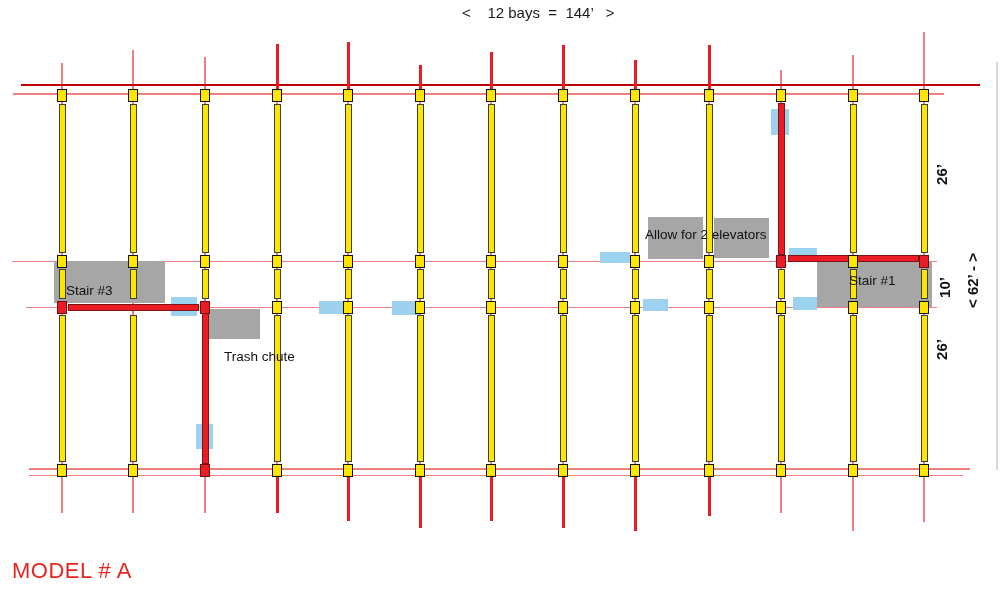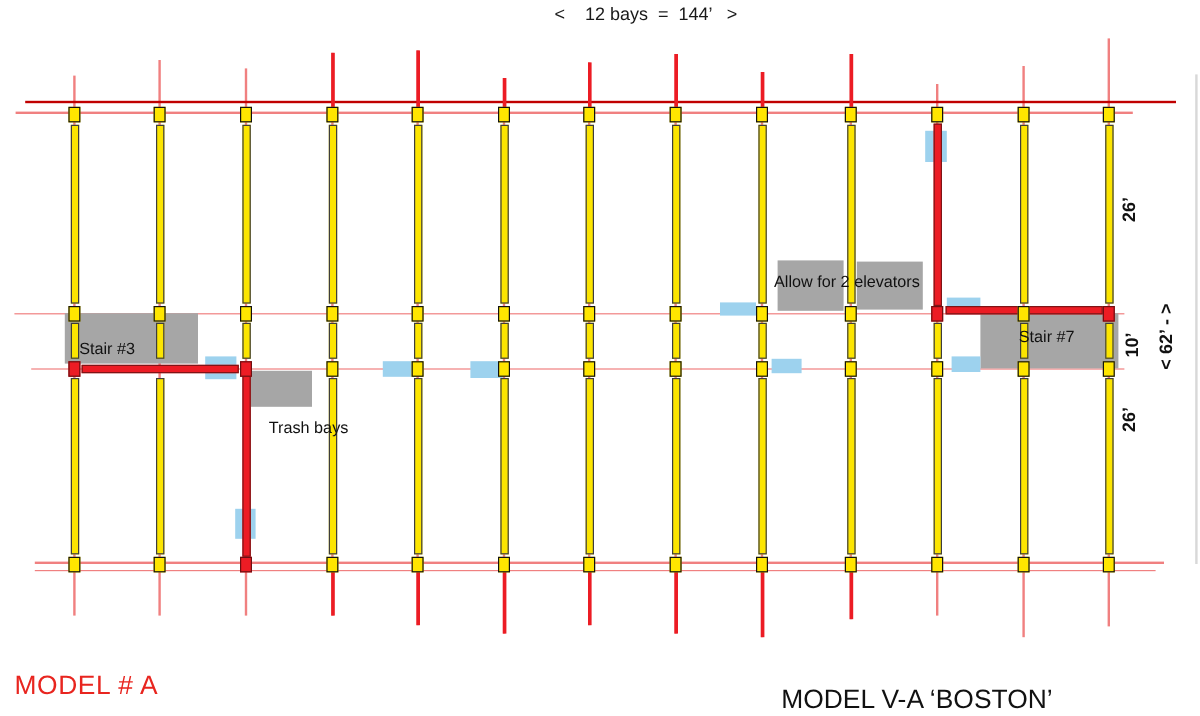--- a/index.html
+++ b/index.html
@@ -22,21 +22,20 @@
   .ybar{position:absolute;background:#fce500;border:1px solid #3d3d3d;box-sizing:border-box;z-index:10;}
   .marker{position:absolute;box-sizing:border-box;z-index:12;}
   .edge{position:absolute;background:#d8d8d8;z-index:0;}
 </style>
 </head>
 <body>
 
 <div id="stage">
   <div class="lbl bays">&lt;    12 bays  =  144’   &gt;</div>
   <div class="lbl study">MODEL # A</div>
-  <div class="lbl model">MODEL V-A ‘BOSTON’</div>
 <div class="edge" style="left: 996px; top: 62px; width: 2px; height: 408px;"></div>
     <div class="vline" style="position: absolute; left: 61.4px; top: 63px; width: 1.2px; height: 450px; background: rgb(240, 128, 128); z-index: 1;"></div>
     <div class="vline" style="position: absolute; left: 132.4px; top: 50px; width: 1.2px; height: 463px; background: rgb(240, 128, 128); z-index: 1;"></div>
     <div class="vline" style="position: absolute; left: 204.4px; top: 57px; width: 1.2px; height: 456px; background: rgb(240, 128, 128); z-index: 1;"></div>
     <div class="vline" style="position: absolute; left: 276.4px; top: 44px; width: 1.2px; height: 469px; background: rgb(240, 128, 128); z-index: 1;"></div>
     <div class="vline-em" style="position: absolute; left: 275.5px; top: 44px; width: 3px; height: 51px; background: rgb(236, 28, 36); z-index: 2;"></div>
     <div class="vline-em" style="position: absolute; left: 275.5px; top: 471px; width: 3px; height: 42px; background: rgb(236, 28, 36); z-index: 2;"></div>
     <div class="vline" style="position: absolute; left: 347.4px; top: 42px; width: 1.2px; height: 479px; background: rgb(240, 128, 128); z-index: 1;"></div>
     <div class="vline-em" style="position: absolute; left: 346.5px; top: 42px; width: 3px; height: 53px; background: rgb(236, 28, 36); z-index: 2;"></div>
     <div class="vline-em" style="position: absolute; left: 346.5px; top: 471px; width: 3px; height: 50px; background: rgb(236, 28, 36); z-index: 2;"></div>
@@ -168,16 +167,16 @@
     <div class="marker" style="left: 848px; top: 463.5px; width: 10px; height: 13px; background: rgb(255, 230, 0); border: 1.5px solid rgb(17, 17, 17);"></div>
     <div class="marker" style="left: 919px; top: 88.5px; width: 10px; height: 13px; background: rgb(255, 230, 0); border: 1.5px solid rgb(17, 17, 17);"></div>
     <div class="marker" style="left: 919px; top: 255px; width: 10px; height: 13px; background: rgb(236, 28, 36); border: 1.5px solid rgb(110, 15, 18);"></div>
     <div class="marker" style="left: 919px; top: 301px; width: 10px; height: 13px; background: rgb(255, 230, 0); border: 1.5px solid rgb(17, 17, 17);"></div>
     <div class="marker" style="left: 919px; top: 463.5px; width: 10px; height: 13px; background: rgb(255, 230, 0); border: 1.5px solid rgb(17, 17, 17);"></div>
     <div class="side-label" style="left: 896px; top: 166px; width: 90px;">26’</div>
     <div class="side-label" style="left: 899px; top: 279px; width: 90px;">10’</div>
     <div class="side-label" style="left: 927px; top: 272px; width: 90px;">&lt; 62’ - &gt;</div>
     <div class="side-label" style="left: 896px; top: 341px; width: 90px;">26’</div>
     <div class="anno" style="left: 66px; top: 283px;">Stair #3</div>
-    <div class="anno" style="left: 224px; top: 349px;">Trash bays</div>
+    <div class="anno" style="left: 224px; top: 349px;">Trash chute</div>
     <div class="anno" style="left: 645px; top: 227px;">Allow for 2 elevators</div>
-    <div class="anno" style="left: 849px; top: 273px;">Stair #7</div>
+    <div class="anno" style="left: 849px; top: 273px;">Stair #1</div>
   </div>
 
 </body></html>

